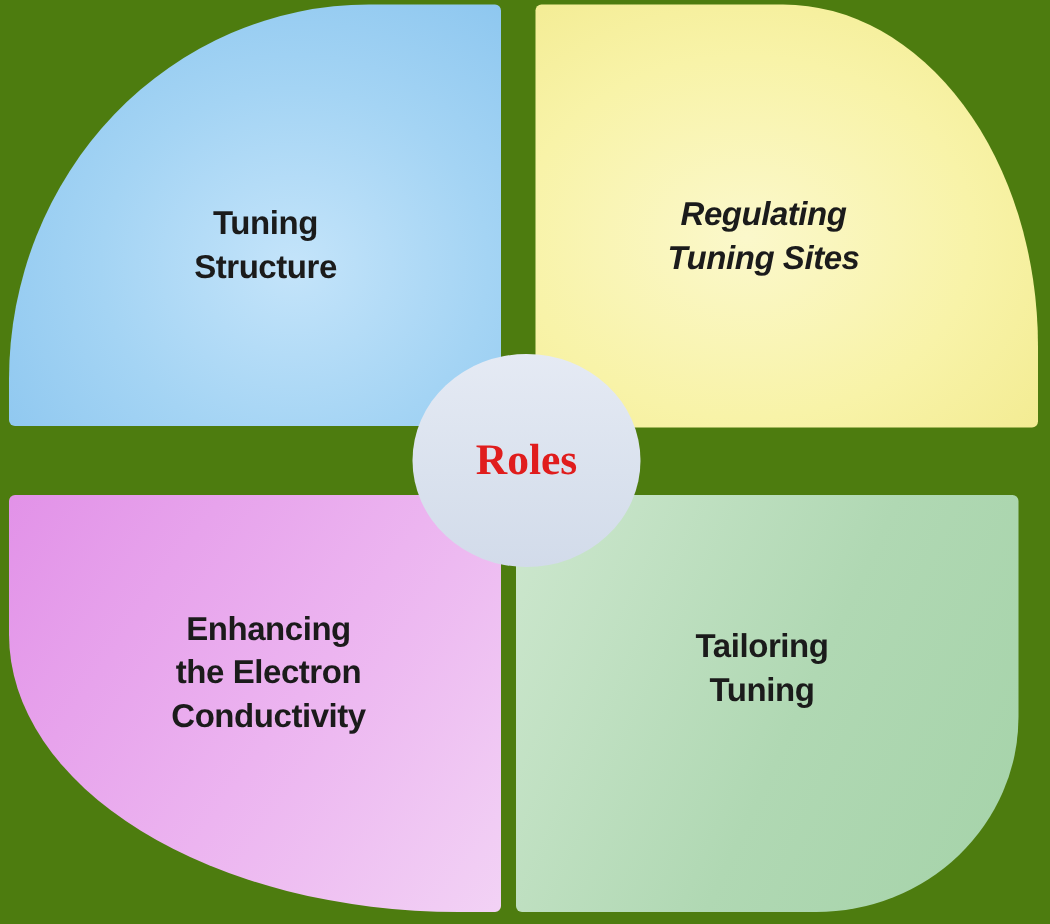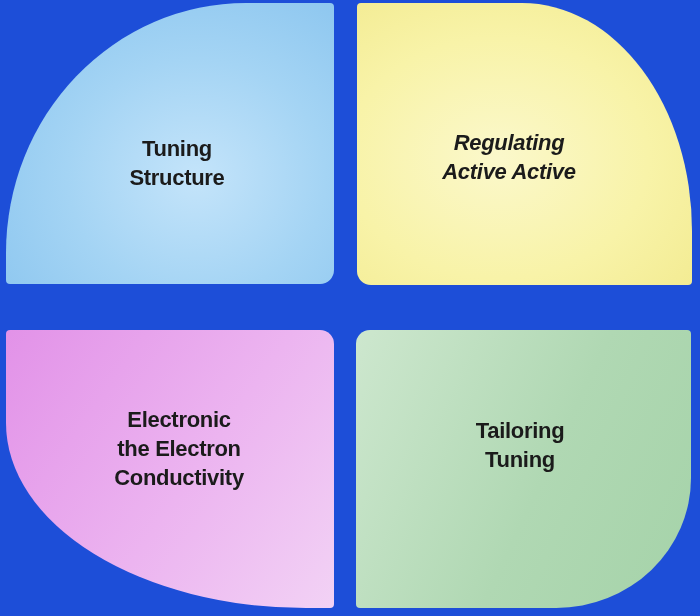--- a/index.html
+++ b/index.html
@@ -5,21 +5,21 @@
   html, body {
     margin: 0;
     padding: 0;
     background: #ffffff;
     font-family: "Liberation Sans", sans-serif;
   }
   .canvas {
     position: relative;
     width: 700px;
     height: 616px;
-    background: #1d4ed8;
+    background: #4d7c0f;
     overflow: hidden;
   }
   .quadrant {
     position: absolute;
   }
   
   .q-tl {
     left: 6px; top: 3px;
     width: 328px; height: 281px;
     border-radius: 240px 4px 14px 4px / 250px 4px 14px 4px;
@@ -34,21 +34,21 @@
   }
   
   .q-bl {
     left: 6px; top: 330px;
     width: 328px; height: 278px;
     border-radius: 4px 14px 4px 300px / 4px 14px 4px 185px;
     background: linear-gradient(125deg, #e292e8 0%, #ecb4f0 55%, #f2d2f5 100%);
   }
   
   .q-br {
-    left: 356px; top: 330px;
+    left: 344px; top: 330px;
     width: 335px; height: 278px;
     border-radius: 14px 4px 135px 4px / 14px 4px 130px 4px;
     background: linear-gradient(115deg, #cde7ce 0%, #b0d8b3 55%, #a5d3a9 100%);
   }
   .q-label {
     position: absolute;
     transform: translate(-50%, -50%);
     text-align: center;
     font-weight: bold;
     font-size: 22px;
@@ -87,33 +87,36 @@
   <div class="quadrant q-tl">
     <div class="q-label label-tl">
       <span>Tuning</span>
       <span>Structure</span>
     </div>
   </div>
 
   <div class="quadrant q-tr">
     <div class="q-label label-tr">
       <span>Regulating</span>
-      <span>Active Active</span>
+      <span>Tuning Sites</span>
     </div>
   </div>
 
   <div class="quadrant q-bl">
     <div class="q-label label-bl">
-      <span>Electronic</span>
+      <span>Enhancing</span>
       <span>the Electron</span>
       <span>Conductivity</span>
     </div>
   </div>
 
   <div class="quadrant q-br">
     <div class="q-label label-br">
       <span>Tailoring</span>
       <span>Tuning</span>
     </div>
   </div>
 
+  <div class="center-circle">
+    <span class="center-label">Roles</span>
+  </div>
 
 </div>
 
 </body></html>

